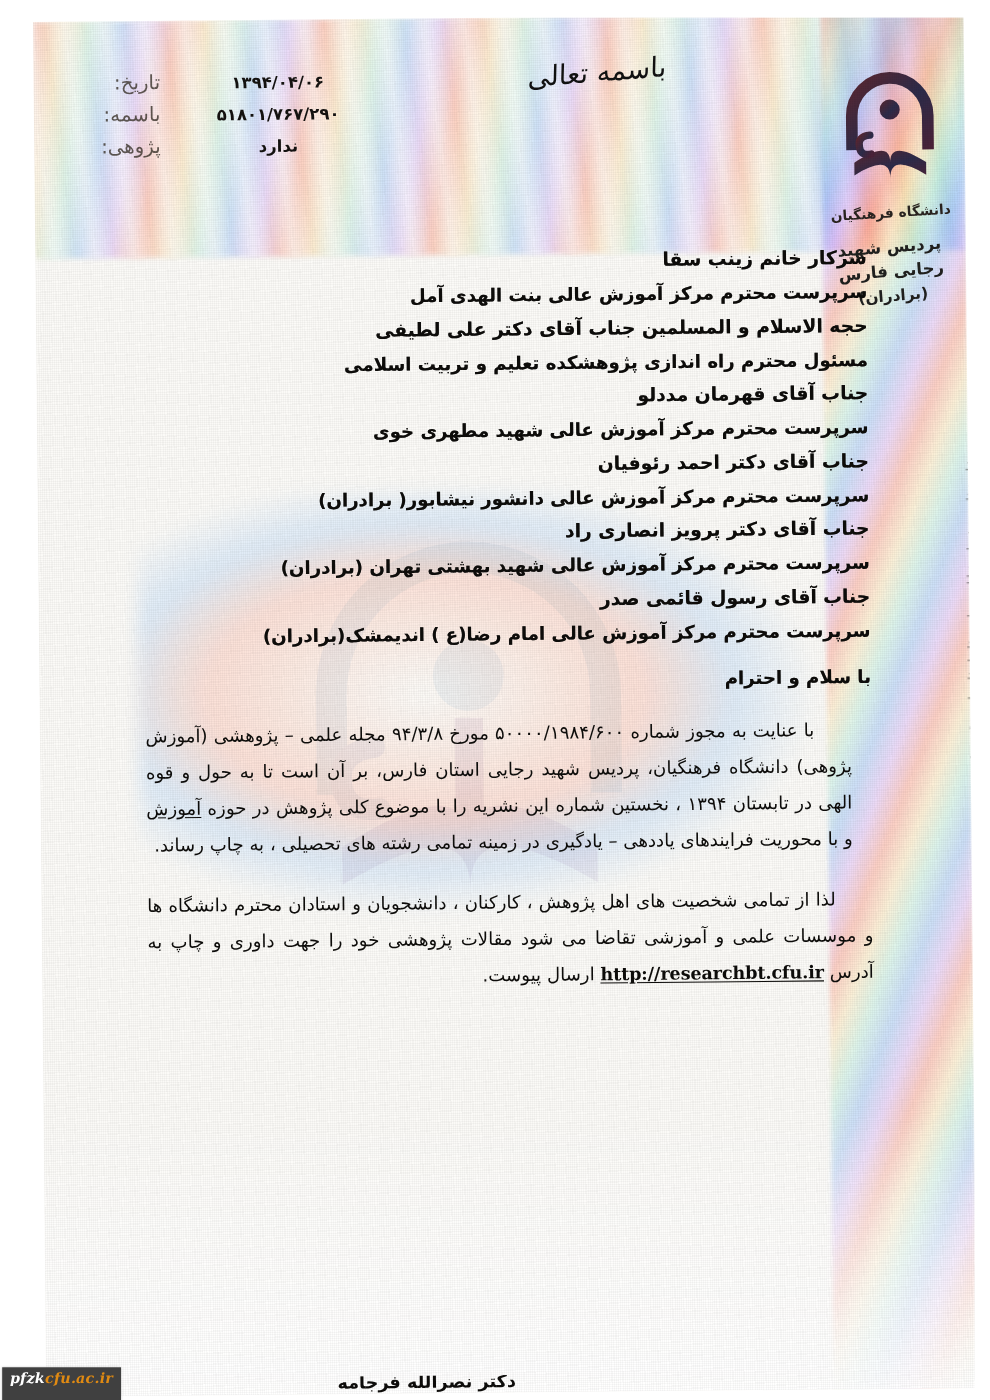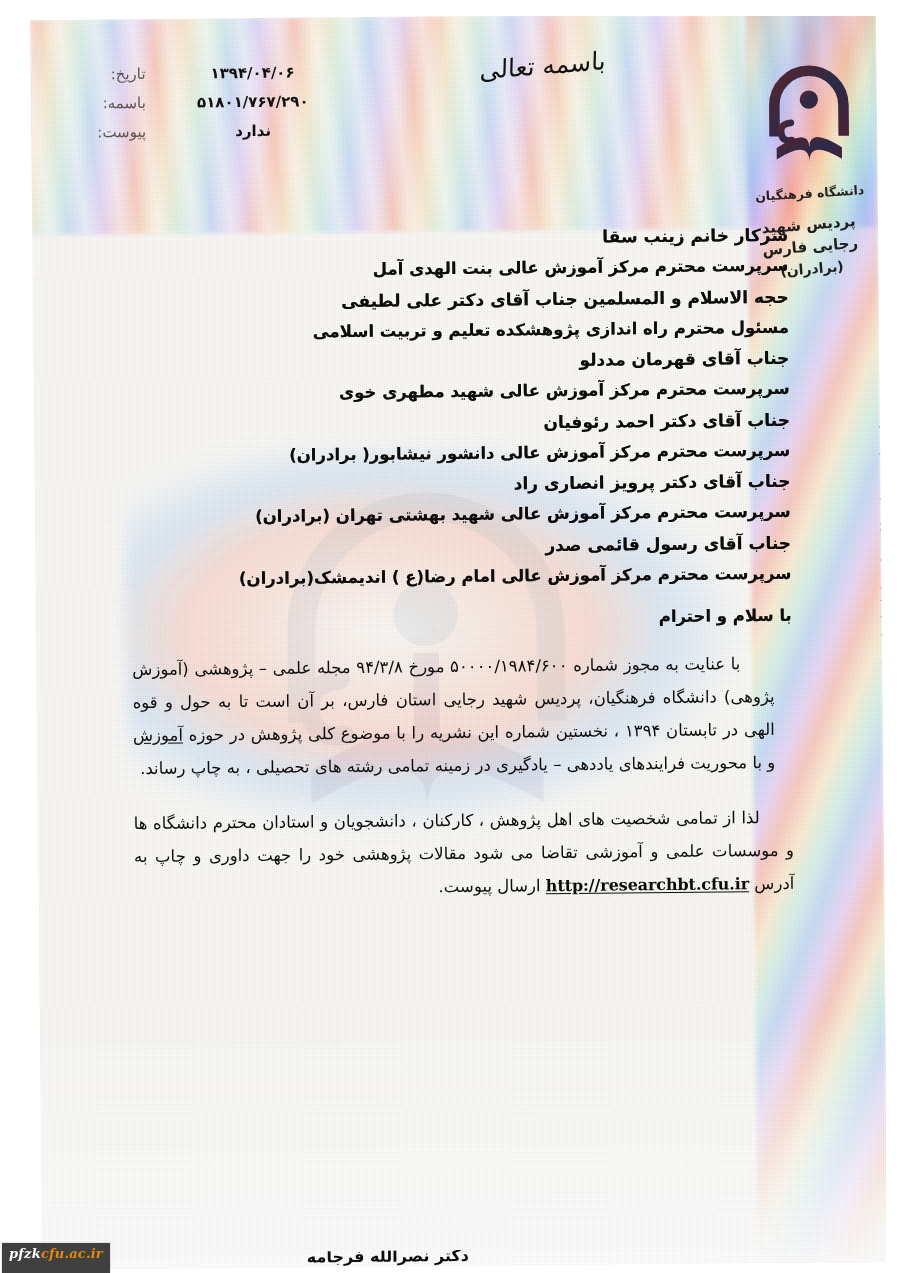--- a/index.html
+++ b/index.html
@@ -83,21 +83,21 @@
   
   #headerFields{
     position:absolute;left:55px;top:46px;width:260px;
     font-size:14px;color:#16130f;
   }
   .hf-row{
     display:flex;align-items:baseline;justify-content:flex-start;
     gap:14px;height:29px;
   }
   .hf-label{
-    width:60px;text-align:right;font-size:15px;color:#3a322a;
+    width:60px;text-align:right;font-size:18px;color:#3a322a;
     opacity:.80;letter-spacing:.2px;
   }
   .hf-value{
     flex:1;text-align:center;font-weight:600;font-size:15px;
     letter-spacing:.4px;color:#141210;direction:ltr;
   }
   .hf-value.rtlv{direction:rtl;}
 
   
   #basmala{
@@ -231,21 +231,21 @@
       <div class="hf-row">
         <span class="hf-value">۱۳۹۴/۰۴/۰۶</span>
         <span class="hf-label">تاریخ:</span>
       </div>
       <div class="hf-row">
         <span class="hf-value">۵۱۸۰۱/۷۶۷/۲۹۰</span>
         <span class="hf-label">باسمه:</span>
       </div>
       <div class="hf-row">
         <span class="hf-value rtlv">ندارد</span>
-        <span class="hf-label">پیوست:</span>
+        <span class="hf-label">پژوهی:</span>
       </div>
     </div>
 
     <div id="logoBlock">
       <svg id="logoMark" viewBox="0 0 100 124" xmlns="http://www.w3.org/2000/svg" aria-hidden="true">
         <defs>
           <linearGradient id="lg" x1="0" y1="0" x2="1" y2="1">
             <stop offset="0%" stop-color="#5a2630"></stop>
             <stop offset="55%" stop-color="#2c2b4a"></stop>
             <stop offset="100%" stop-color="#4a2238"></stop>

